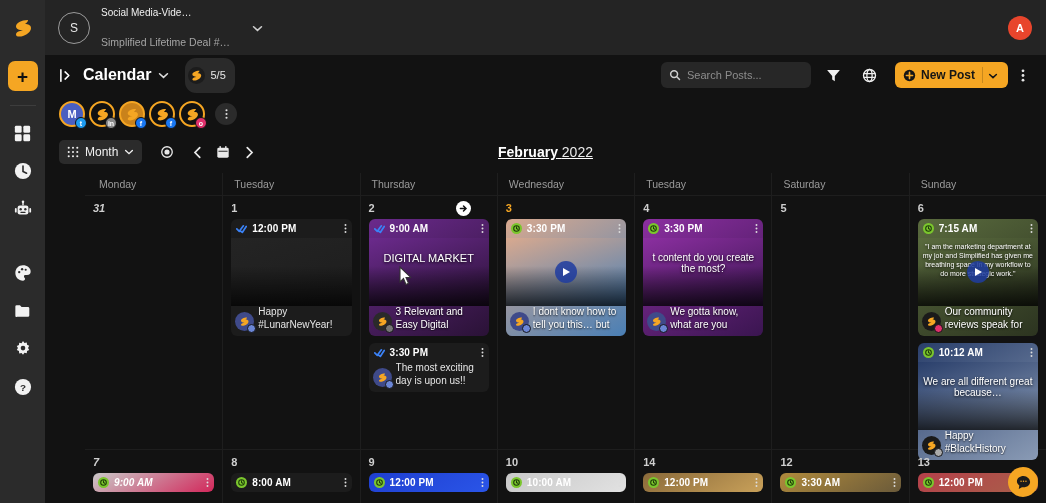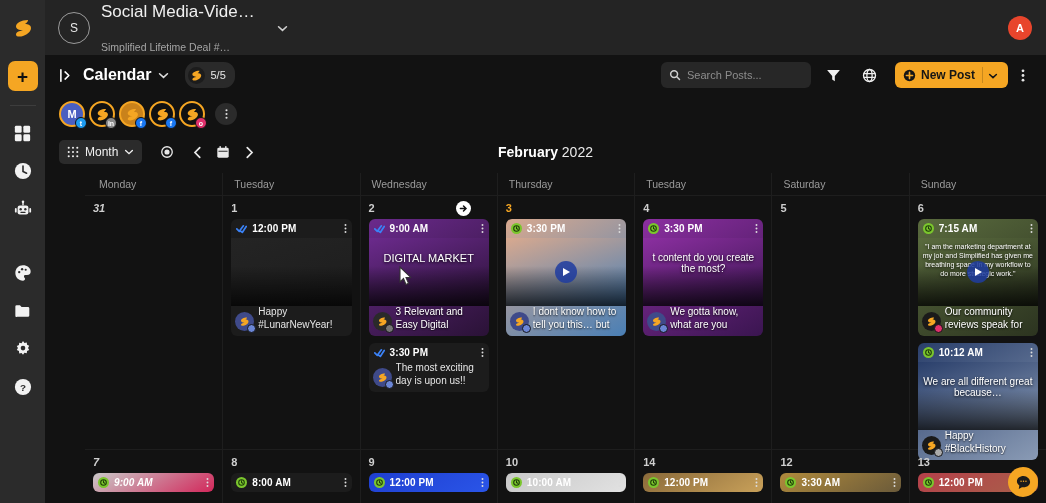--- a/index.html
+++ b/index.html
@@ -45,21 +45,21 @@
     background: #242424;
     display: flex; align-items: center;
   }
   .ws-avatar {
     width: 32px; height: 32px; border-radius: 50%;
     border: 1.5px solid #9a9a9a;
     display: flex; align-items: center; justify-content: center;
     font-size: 12px; color: #e8e8e8; margin-left: 13px; flex: 0 0 auto;
   }
   .ws-text { margin-left: 11px; line-height: 1.35; }
-  .ws-title { font-size: 17px; color: #f0f0f0; }
+  .ws-title { font-size: 10px; color: #f0f0f0; }
   .ws-sub { font-size: 10.5px; color: #a4a4a4; margin-top: 16px; }
   .ws-caret { margin-left: 22px; color: #cfcfcf; font-size: 11px; cursor: pointer; }
   .topbar-spacer { flex: 1; }
   .user-avatar {
     width: 24px; height: 24px; border-radius: 50%;
     background: #e8452c; color: #fff; font-size: 11px; font-weight: bold;
     display: flex; align-items: center; justify-content: center;
     margin-right: 14px; cursor: pointer;
   }
 
@@ -70,21 +70,21 @@
   }
 
   
   .toolbar {
     height: 40px; display: flex; align-items: center; padding: 0 14px;
   }
   .panel-toggle { color: #fff; display: flex; align-items: center; cursor: pointer; margin-right: 9px; }
   .page-title { font-size: 16px; font-weight: bold; color: #fff; }
   .title-caret { margin-left: 7px; color: #ddd; font-size: 11px; cursor: pointer; }
   .pill-count {
-    margin-left: 16px; height: 26px; border-radius: 11px; background: #2a2a2a;
+    margin-left: 16px; height: 35px; border-radius: 11px; background: #2a2a2a;
     display: flex; align-items: center; padding: 0 9px 0 3px; cursor: pointer;
   }
   .pill-logo {
     width: 17px; height: 17px; border-radius: 50%; background: #1c1c1c;
     display: flex; align-items: center; justify-content: center; margin-right: 5px;
   }
   .pill-count span { font-size: 11px; color: #e6e6e6; }
 
   .search-wrap {
     position: relative; width: 150px; height: 26px; border-radius: 6px;
@@ -138,21 +138,21 @@
   
   .cal-controls { height: 38px; display: flex; align-items: center; padding: 0 14px; position: relative; }
   .view-select {
     height: 24px; border-radius: 5px; background: #2b2b2b; display: flex; align-items: center;
     padding: 0 8px; cursor: pointer; color: #f0f0f0; font-size: 12px;
   }
   .view-select .vs-label { margin: 0 6px 0 6px; }
   .ctl-icon { width: 26px; height: 24px; display: flex; align-items: center; justify-content: center; color: #e9e9e9; cursor: pointer; }
   .month-label {
     position: absolute; left: 0; right: 0; text-align: center;
-    font-size: 14px; color: #fff; pointer-events: none;
+    font-size: 14px; color: #fff; pointer-events: none; text-decoration: underline;
   }
   .month-label b { font-weight: bold; }
   .month-label span { font-weight: normal; color: #eaeaea; }
 
   
   .cal { position: relative; margin-top: 2px; margin-left: 40px; }
   .dow-row { display: grid; grid-template-columns: repeat(7, 1fr); height: 22px; }
   .dow {
     font-size: 10.5px; color: #9b9b9b; padding-left: 11px;
     border-left: 1px solid #1e1e1e; display: flex; align-items: center;
@@ -496,22 +496,22 @@
       <div class="month-label">
         <b>February</b>
         <span>2022</span>
       </div>
     </div>
 
     <div class="cal">
       <div class="dow-row">
           <div class="dow">Monday</div>
           <div class="dow">Tuesday</div>
+          <div class="dow">Thursday</div>
           <div class="dow">Wednesday</div>
-          <div class="dow">Thursday</div>
           <div class="dow">Tuesday</div>
           <div class="dow">Saturday</div>
           <div class="dow">Sunday</div>
         </div>
       <div class="weeks">
           <div class="week week-1">
             <div class="day">
               <div class="daynum">31</div>
             </div>
             <div class="day">

